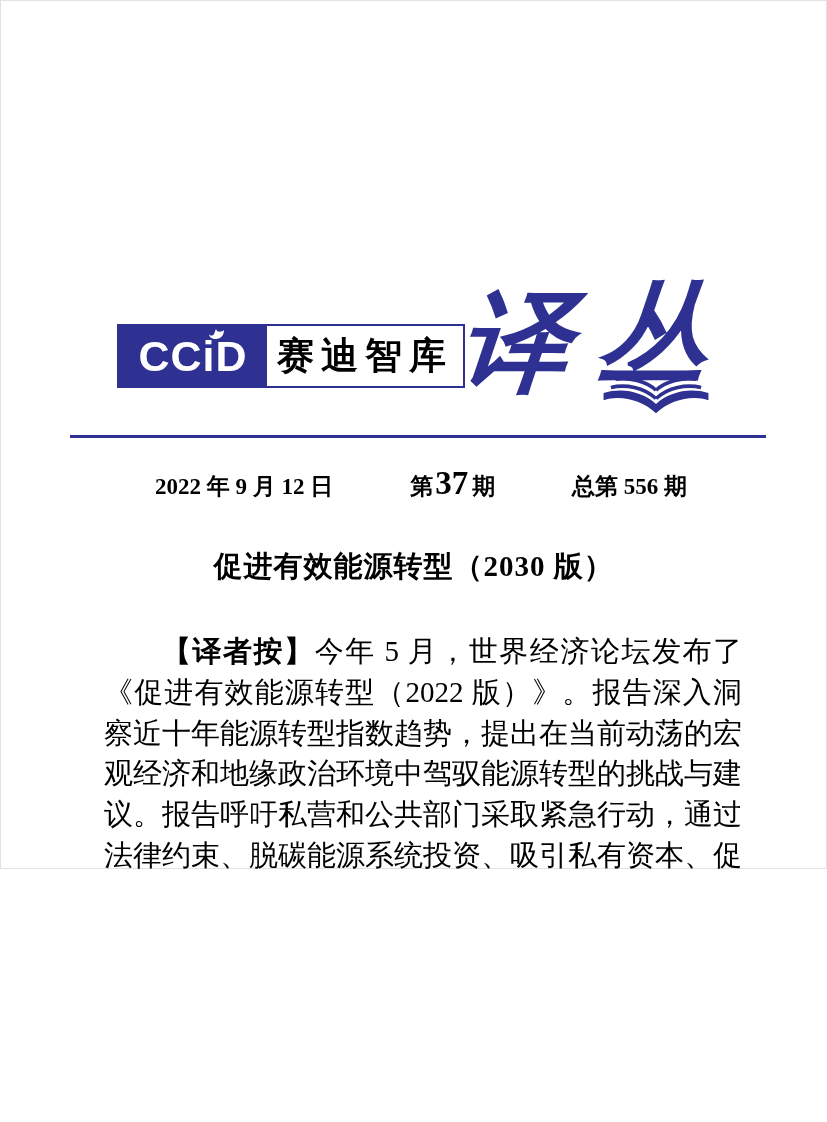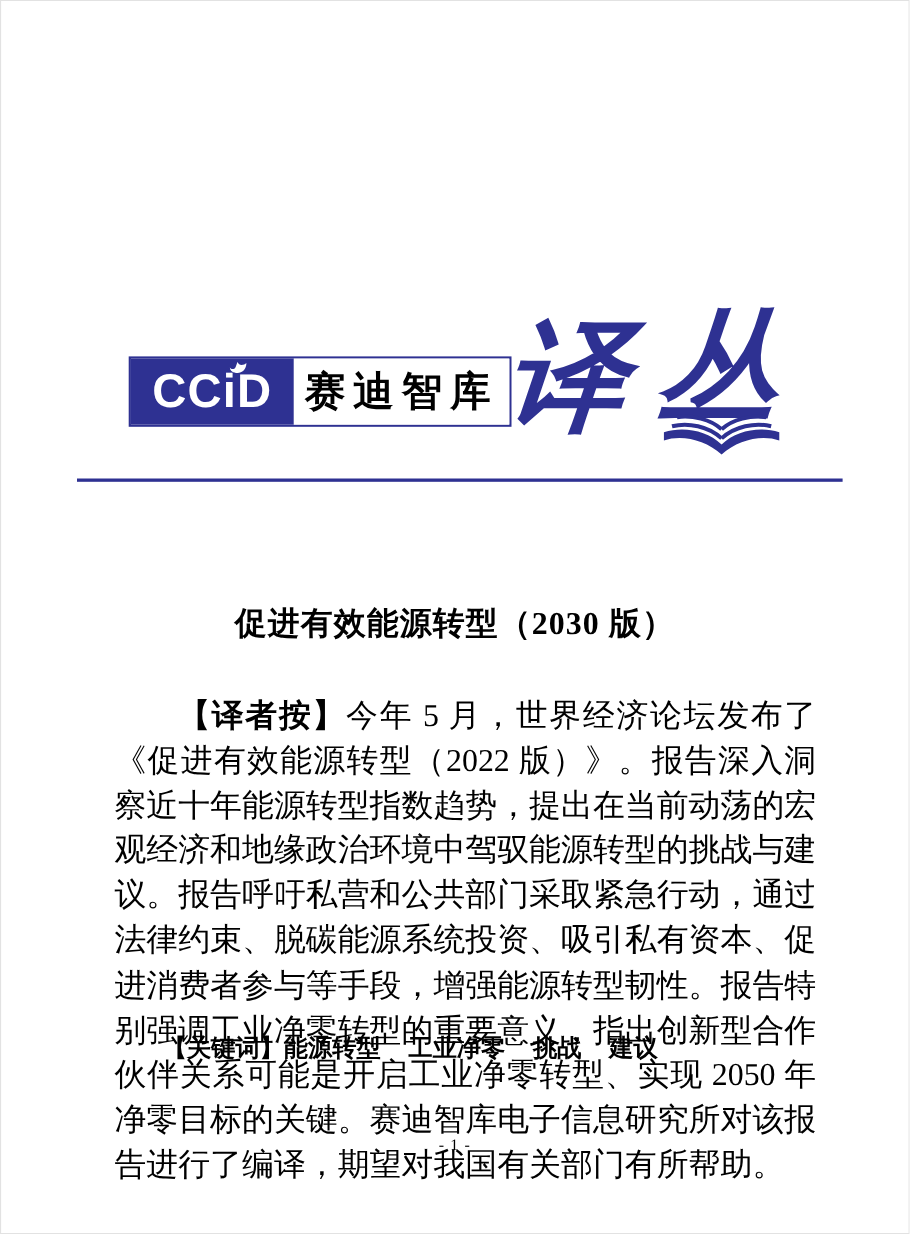--- a/index.html
+++ b/index.html
@@ -1,20 +1,20 @@
 <!DOCTYPE html>
 <html><head>
 <meta charset="utf-8">
 <style>
   * { margin: 0; padding: 0; box-sizing: border-box; }
   html, body { background: #ffffff; }
   .page {
     position: relative;
     width: 827px;
-    height: 1122px;
+    height: 869px;
     background: #ffffff;
     box-shadow: inset 0 0 0 1px #e2e2e2;
     overflow: hidden;
     font-family: "Liberation Serif", "DejaVu Serif", serif;
     color: #000;
   }
 
   
   .logo {
     position: absolute;
@@ -180,20 +180,25 @@
   <svg class="book" viewBox="0 0 120 50">
     <path d="M60 47 C44 32, 20 27, 3 33 L3 25 C22 19, 45 23, 60 37 C75 23, 98 19, 117 25 L117 33 C100 27, 76 32, 60 47 Z" fill="#2E3192"></path>
     <path d="M60 31 C47 19, 27 15, 11 19" stroke="#2E3192" stroke-width="4" fill="none"></path>
     <path d="M60 31 C73 19, 93 15, 109 19" stroke="#2E3192" stroke-width="4" fill="none"></path>
     <path d="M60 22 C49 12, 31 8, 16 10" stroke="#2E3192" stroke-width="4" fill="none"></path>
     <path d="M60 22 C71 12, 89 8, 104 10" stroke="#2E3192" stroke-width="4" fill="none"></path>
   </svg>
 
   <div class="divider"></div>
 
+  <div class="issue-row">
+    <span class="issue-date">2022 年 9 月 12 日</span>
+    <span class="issue-no"><span>第</span><span class="big-num">37</span><span>期</span></span>
+    <span class="issue-total">总第 556 期</span>
+  </div>
 
   <h1 class="title">促进有效能源转型（2030 版）</h1>
 
   <p class="abstract"><b class="abs-label">【译者按】</b><span>今年 5 月，世界经济论坛发布了《促进有效能源转型（2022 版）》。报告深入洞察近十年能源转型指数趋势，提出在当前动荡的宏观经济和地缘政治环境中驾驭能源转型的挑战与建议。报告呼吁私营和公共部门采取紧急行动，通过法律约束、脱碳能源系统投资、吸引私有资本、促进消费者参与等手段，增强能源转型韧性。报告特别强调工业净零转型的重要意义，指出创新型合作伙伴关系可能是开启工业净零转型、实现 2050 年净零目标的关键。赛迪智库电子信息研究所对该报告进行了编译，期望对我国有关部门有所帮助。</span></p>
 
   <p class="keywords"><span class="kw-label">【关键词】</span><span class="kw">能源转型</span><span class="kw">工业净零</span><span class="kw">挑战</span><span class="kw">建议</span></p>
 
   <div class="footer">
     <span>- 1 -</span>
   </div>

